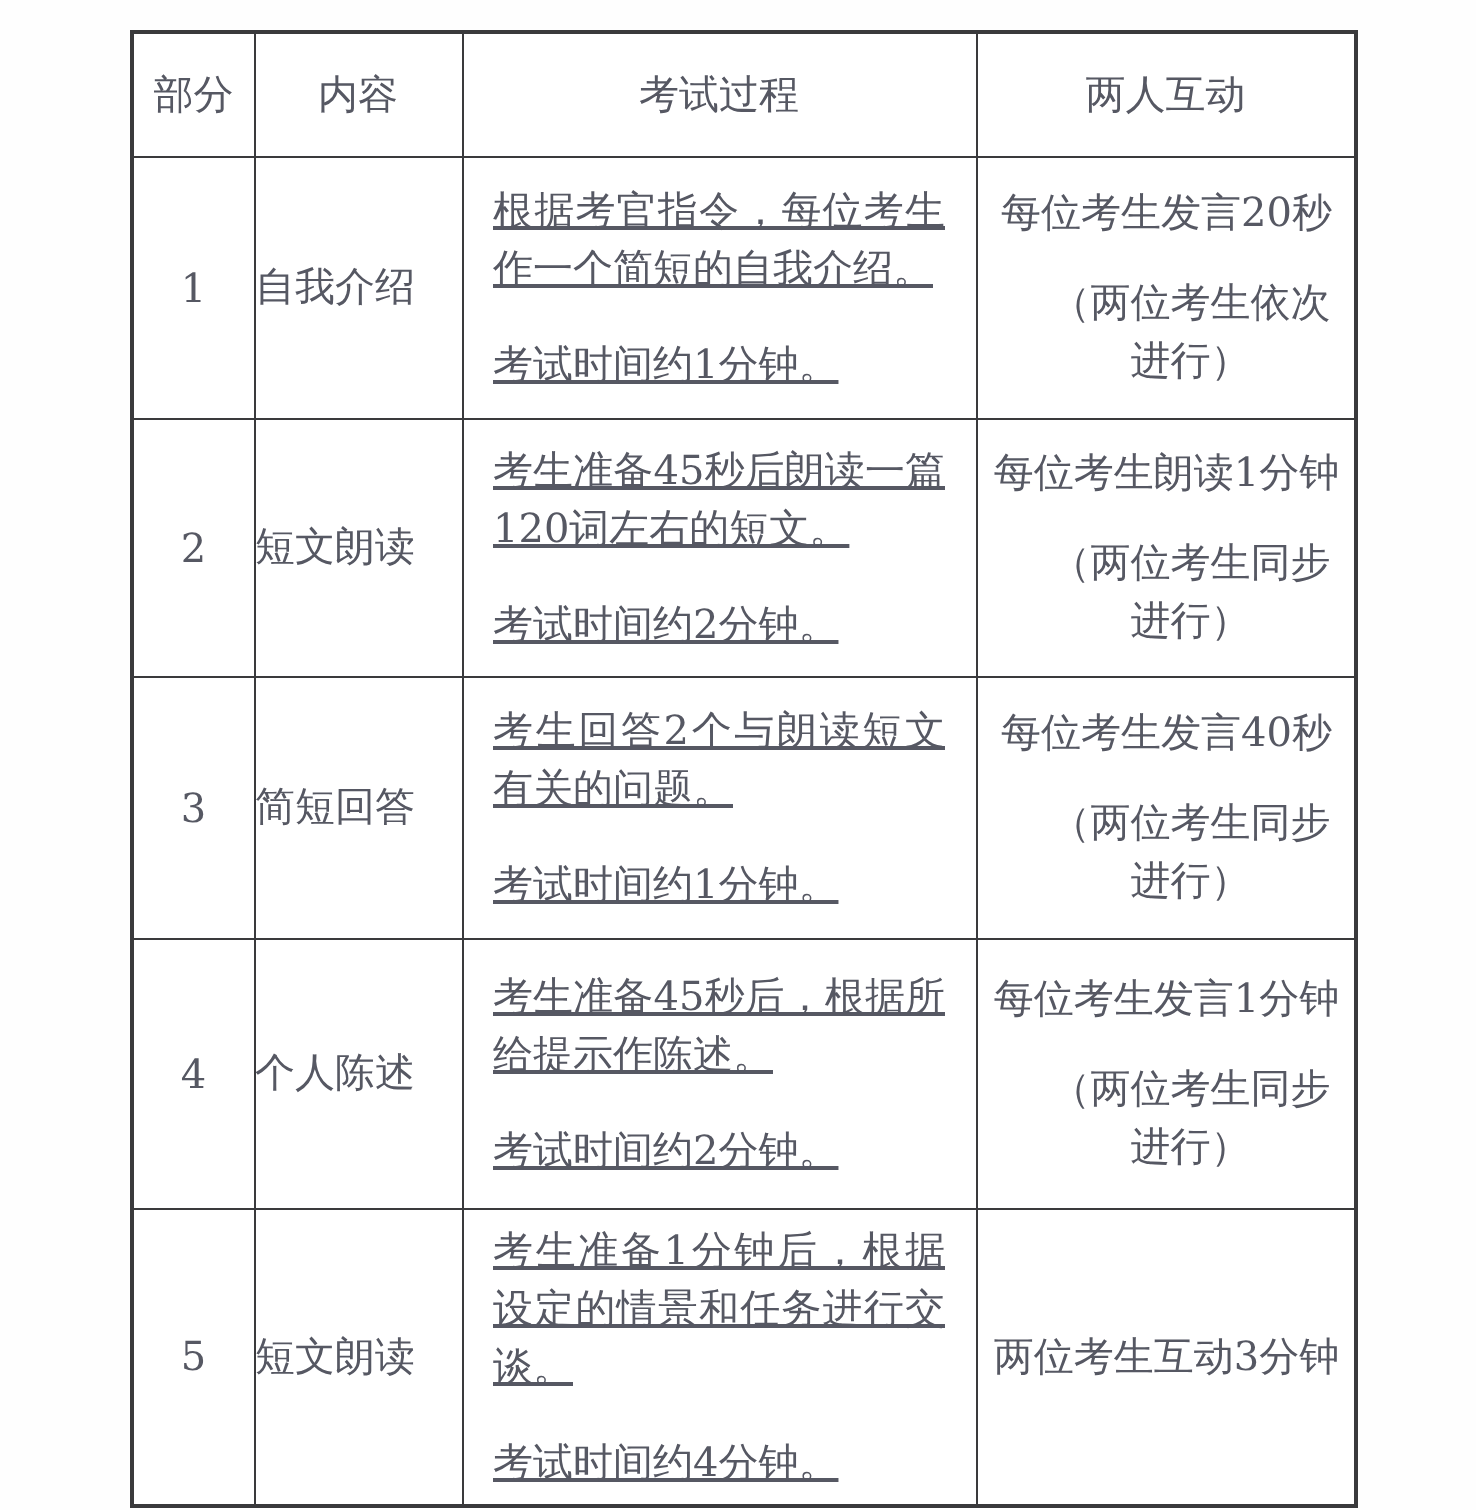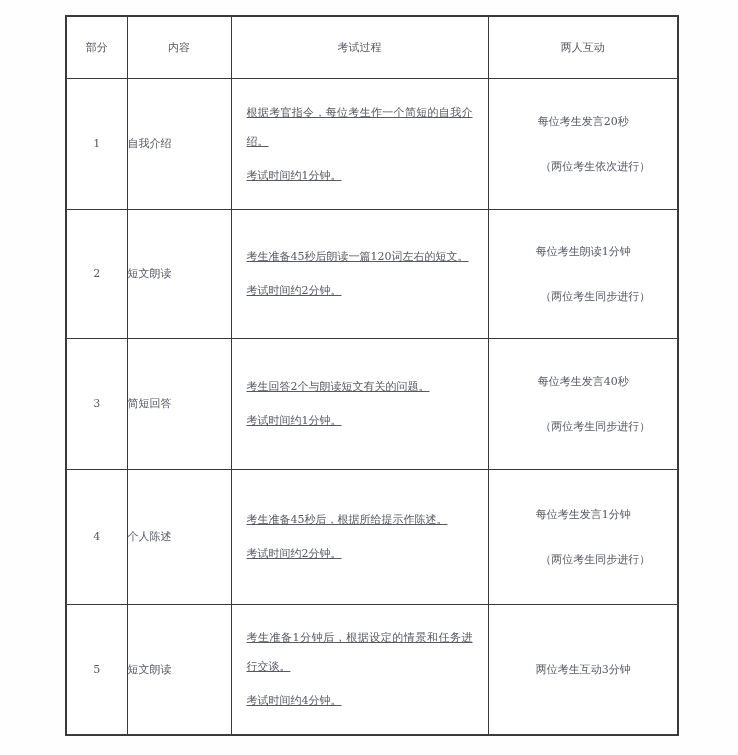--- a/index.html
+++ b/index.html
@@ -19,21 +19,21 @@
   table.exam-table {
     border-collapse: collapse;
     table-layout: fixed;
     width: 612px;
     background: #ffffff;
     border: 2px solid #3a3a3c;
   }
   .exam-table th,
   .exam-table td {
     border: 1.5px solid #3a3a3c;
-    font-size: 11px;
+    font-size: 20px;
     font-weight: normal;
     vertical-align: middle;
     color: #565863;
   }
   col.c-part    { width: 61px; }
   col.c-content { width: 104px; }
   col.c-process { width: 257px; }
   col.c-time    { width: 190px; }
 
   tr.header-row  { height: 62px; }
@@ -45,21 +45,21 @@
 
   .exam-table th { text-align: center; }
   td.cell-part    { text-align: center; }
   td.cell-content { text-align: left; }
   td.cell-process { padding: 6px 15px 6px 15px; text-decoration: underline; }
   td.cell-process p {
     text-align: justify;
     text-justify: inter-character;
     line-height: 29px;
   }
-  td.cell-process p + p { margin-top: 5px; }
+  td.cell-process p + p { margin-top: 19px; }
   td.cell-time { padding: 6px 6px 6px 7px; }
   td.cell-time p { line-height: 29px; text-align: center; }
   td.cell-time p + p { margin-top: 16px; margin-left: 24px; }
 </style>
 </head>
 <body>
 
 <div class="table-wrap">
   <table class="exam-table">
     <colgroup>

